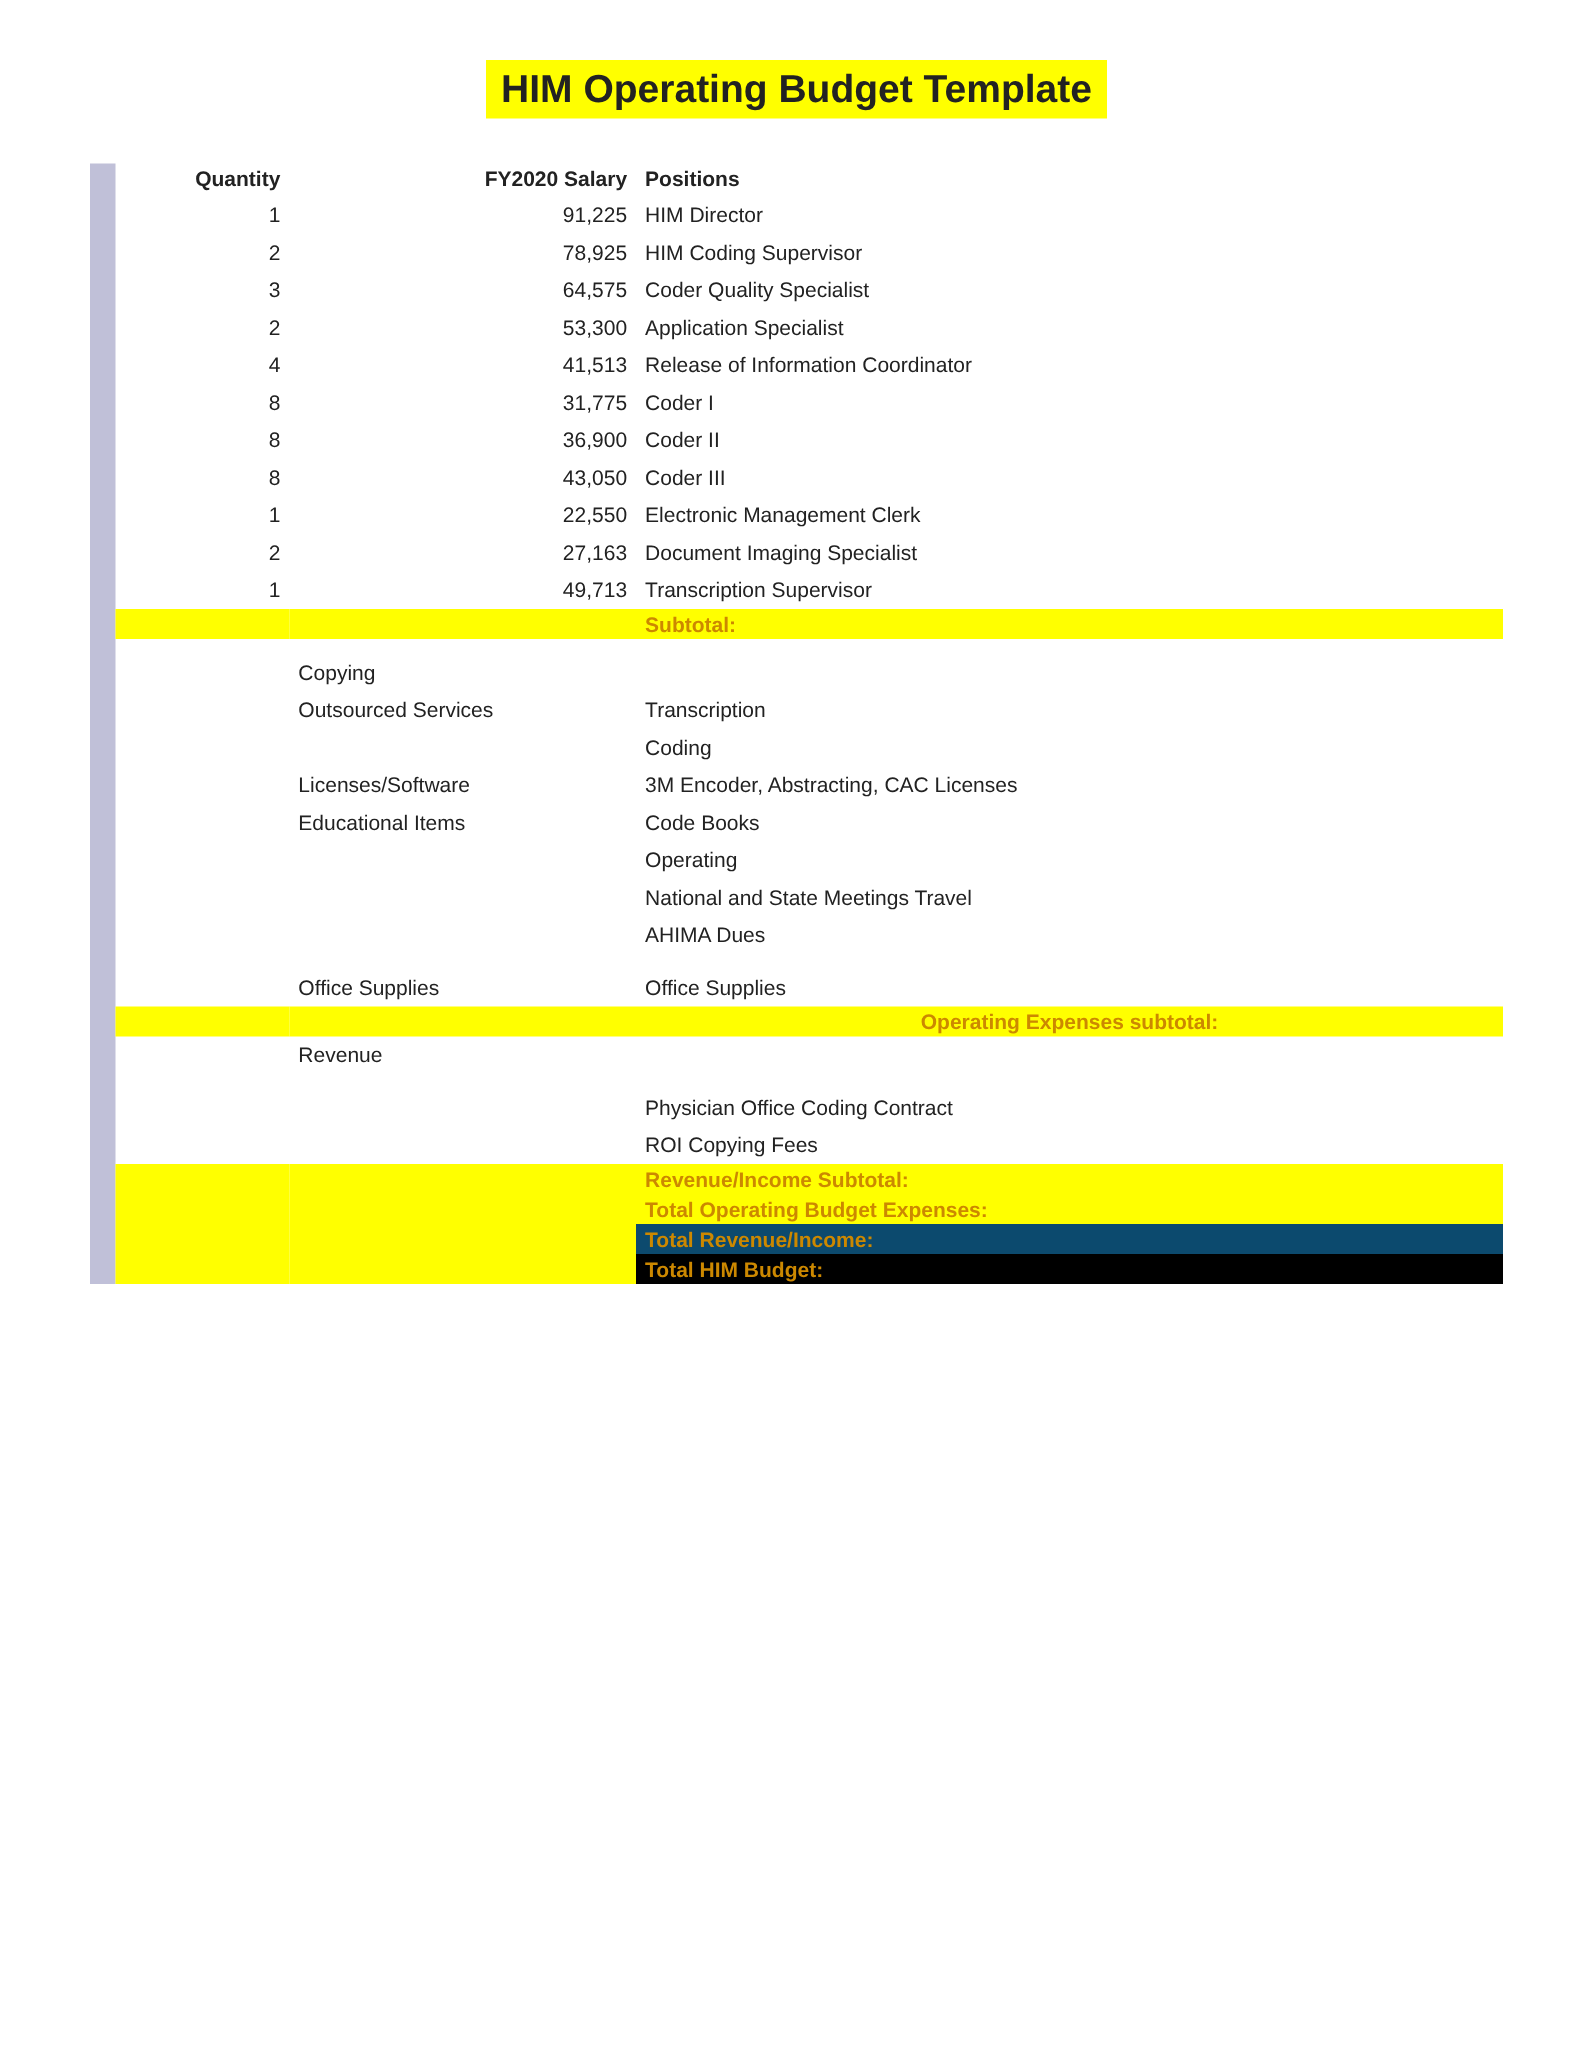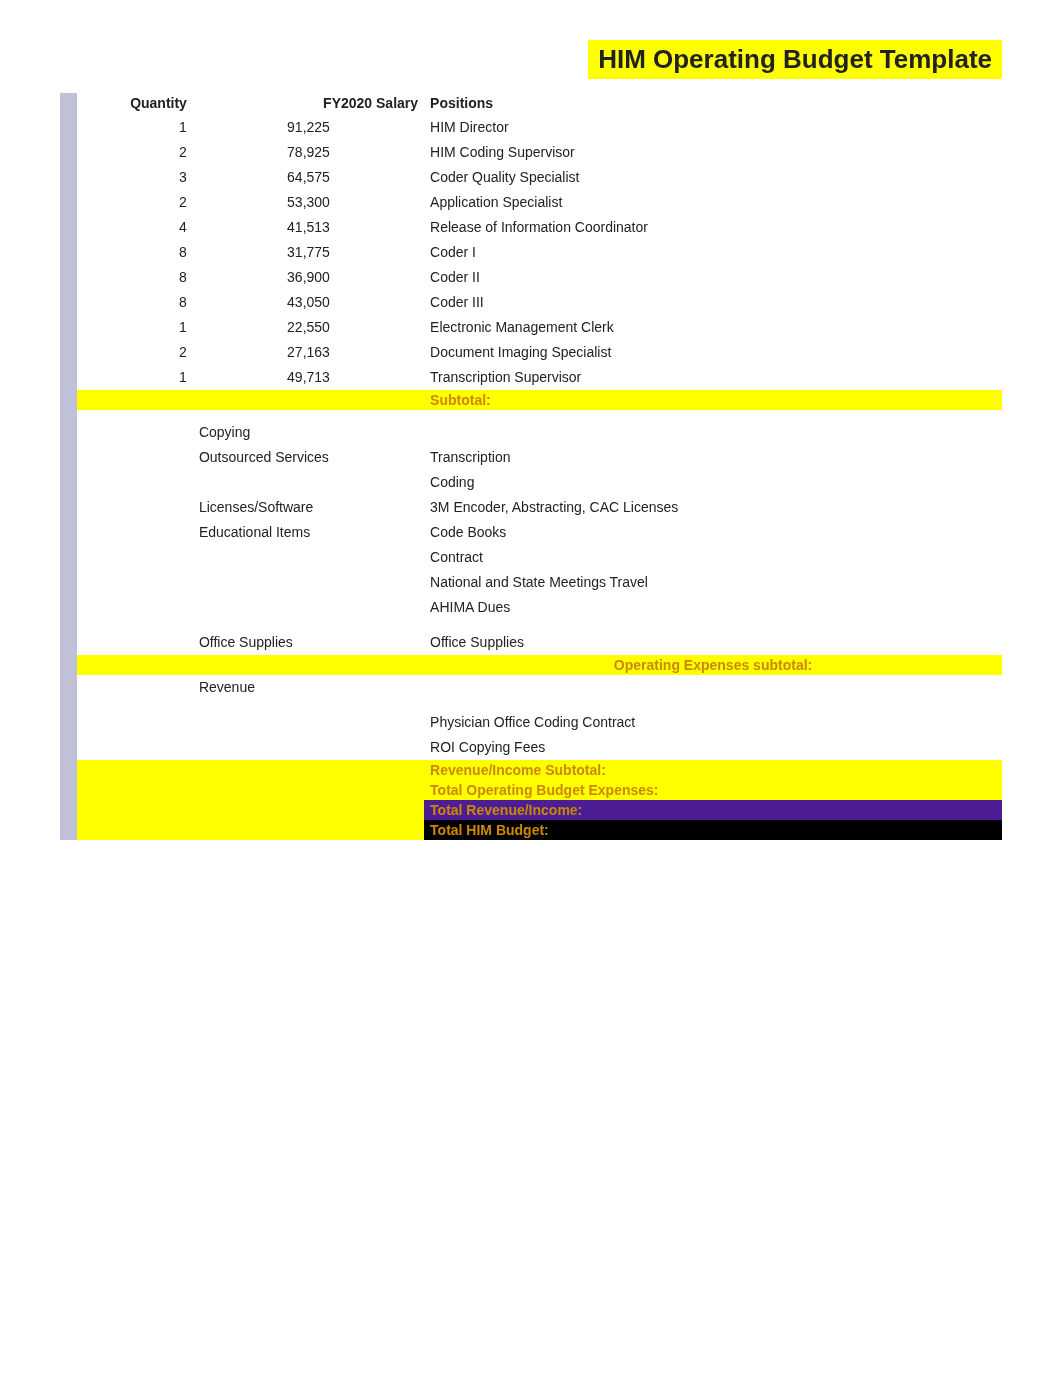--- a/index.html
+++ b/index.html
@@ -6,22 +6,22 @@
     body {
       background: #ffffff;
       font-family: Arial, sans-serif;
       font-size: 14px;
       color: #222;
       width: 1062px;
       min-height: 1377px;
       padding: 40px 60px;
     }
     .page-title {
-      text-align: right;
-      margin-bottom: 14px;
+      text-align: center;
+      margin-bottom: 30px;
     }
     .page-title h1 {
       display: inline-block;
       background: yellow;
       font-size: 26px;
       font-weight: bold;
       padding: 4px 10px;
       color: #222;
     }
     .main-table {
@@ -46,21 +46,21 @@
     }
     .highlighted-row td {
       background: yellow;
       font-weight: bold;
     }
     .left-bar {
       width: 6px;
       background: #b0b0c8;
     }
     .salary-val {
-      text-align: center;
+      text-align: right;
     }
     .spacer-row td { height: 10px; }
     tr.data-row td { line-height: 1.5; }
   </style>
 </head>
 <body>
 
 <div class="page-title">
   <h1>HIM Operating Budget Template</h1>
 </div>
@@ -167,21 +167,21 @@
   </tr>
 
   <tr class="data-row">
     <td class="number-cell"></td>
     <td>Educational Items</td>
     <td>Code Books</td>
   </tr>
   <tr class="data-row">
     <td class="number-cell"></td>
     <td></td>
-    <td>Contract</td>
+    <td>Operating</td>
   </tr>
   <tr class="data-row">
     <td class="number-cell"></td>
     <td></td>
     <td>National and State Meetings Travel</td>
   </tr>
   <tr class="data-row">
     <td class="number-cell"></td>
     <td></td>
     <td>AHIMA Dues</td>
@@ -236,21 +236,21 @@
 
   <tr class="highlighted-row">
     <td class="number-cell"></td>
     <td></td>
     <td style="background:yellow; font-weight:bold; color:#cc8800;">Total Operating Budget Expenses:</td>
   </tr>
 
   <tr class="highlighted-row">
     <td class="number-cell"></td>
     <td></td>
-    <td style="background:#4c1d95; font-weight:bold; color:#cc8800;">Total Revenue/Income:</td>
+    <td style="background:#0c4a6e; font-weight:bold; color:#cc8800;">Total Revenue/Income:</td>
   </tr>
 
   <tr class="highlighted-row">
     <td class="number-cell"></td>
     <td></td>
     <td style="background:#000000; font-weight:bold; color:#cc8800;">Total HIM Budget:</td>
   </tr>
 
 </tbody>
   </table>

